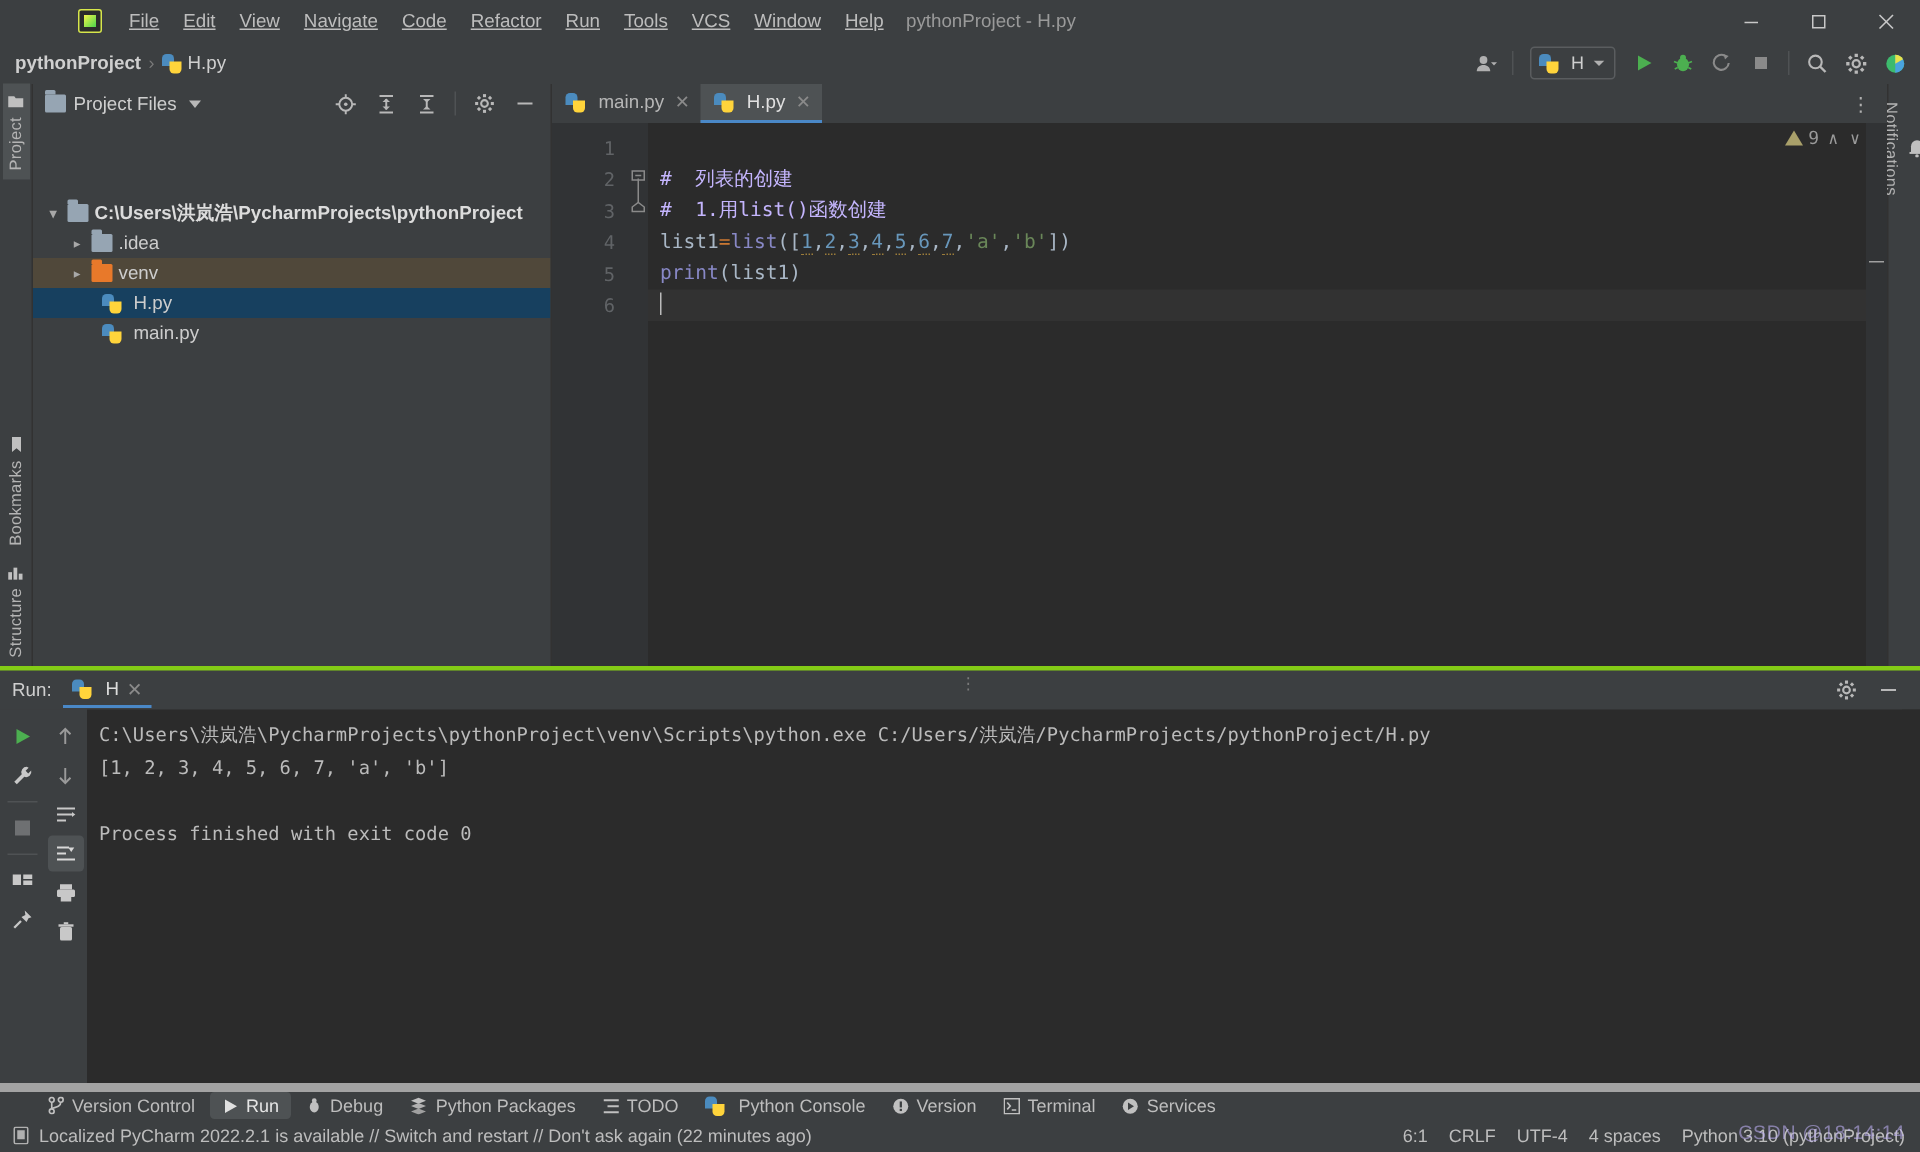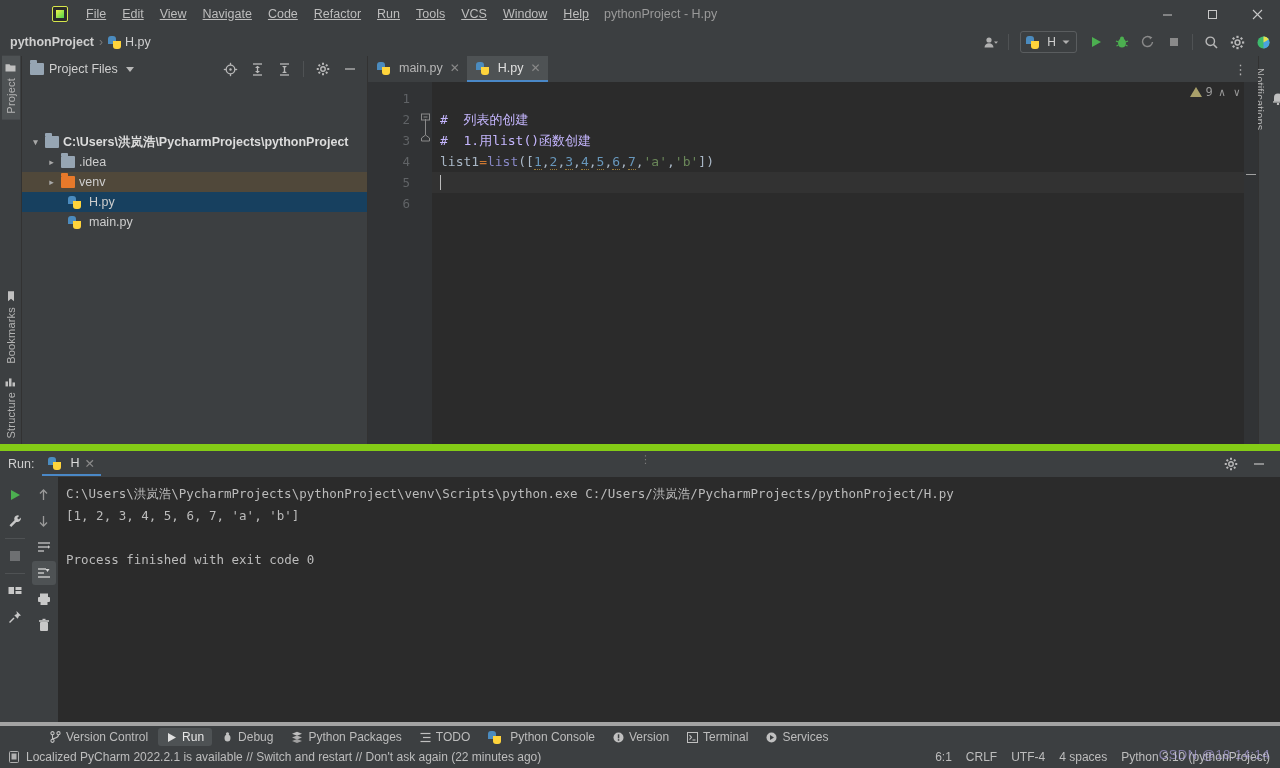--- a/index.html
+++ b/index.html
@@ -191,21 +191,21 @@
     border-bottom: 10px solid #a9a06a; position: relative;
   }
   .chev { color: #9a9a9a; font-size: 11px; padding: 0 2px; }
   .marker-line {
     position: absolute; right: 2px; top: 92px; width: 10px; height: 1px; background: #a0a0a0;
   }
 
   
   .runpanel {
     height: 278px; flex: 0 0 278px; background: #3c3f41; display: flex; flex-direction: column;
-    border-top: 7px solid #84cc16;
+    border-top: 3px solid #84cc16;
   }
   .run-header {
     height: 26px; flex: 0 0 26px; display: flex; align-items: center; padding-left: 8px; gap: 8px;
     position: relative;
   }
   .run-label { color: #cfcfcf; font-size: 12.5px; }
   .run-tab {
     display: flex; align-items: center; gap: 5px; padding: 0 6px; height: 24px;
     border-bottom: 2px solid #4a88c7; color: #ddd; font-size: 12.5px;
   }
@@ -235,22 +235,22 @@
   }
   .console-scroll .thumb {
     position: absolute; left: 2px; top: 0; width: 8px; height: 0; background: #4f5254; border-radius: 4px;
   }
   .splitter-dots {
     position: absolute; left: 50%; top: 2px; color: #7a7a7a; font-size: 11px;
   }
 
   
   .bottomstrip {
-    height: 24px; flex: 0 0 24px; background: #3c3f41; display: flex; align-items: flex-end;
-    padding-left: 42px; gap: 2px; border-top: 4px solid #a3a3a3;
+    height: 24px; flex: 0 0 24px; background: #3c3f41; display: flex; align-items: center;
+    padding-left: 24px; gap: 2px; border-top: 6px solid #a3a3a3;
   }
   .btab {
     display: flex; align-items: center; gap: 5px; padding: 2px 8px; font-size: 12px;
     color: #bdbdbd; border-radius: 3px;
   }
   .btab.active { background: #4e5254; color: #e6e6e6; }
 
   
   .statusbar {
     height: 22px; flex: 0 0 22px; background: #3c3f41; display: flex; align-items: center;
@@ -553,20 +553,21 @@
           </div>
           <div class="fold"></div>
           <div class="fold"></div>
           <div class="fold"></div>
         </div>
         <div class="code">
           <div class="cline">&nbsp;</div>
           <div class="cline"><span class="cmt">#  列表的创建</span></div>
           <div class="cline"><span class="cmt">#  1.用list()函数创建</span></div>
           <div class="cline"><span class="var">list1</span><span class="kw">=</span><span class="bif">list</span><span class="var">([</span><span class="num undl">1</span><span class="var">,</span><span class="num undl">2</span><span class="var">,</span><span class="num undl">3</span><span class="var">,</span><span class="num undl">4</span><span class="var">,</span><span class="num undl">5</span><span class="var">,</span><span class="num undl">6</span><span class="var">,</span><span class="num undl">7</span><span class="var">,</span><span class="str">'a'</span><span class="var">,</span><span class="str">'b'</span><span class="var">])</span></div>
+          <div class="cline"><span class="bif">print</span><span class="var">(list1)</span></div>
           <div class="cline caretline"><span class="caret"></span></div>
 
           <div class="warnbar">
             <span class="warn-tri"></span>
             <span>9</span>
             <span class="chev">∧</span>
             <span class="chev">∨</span>
           </div>
           <div class="editor-rightmark"></div>
           <div class="marker-line"></div>

